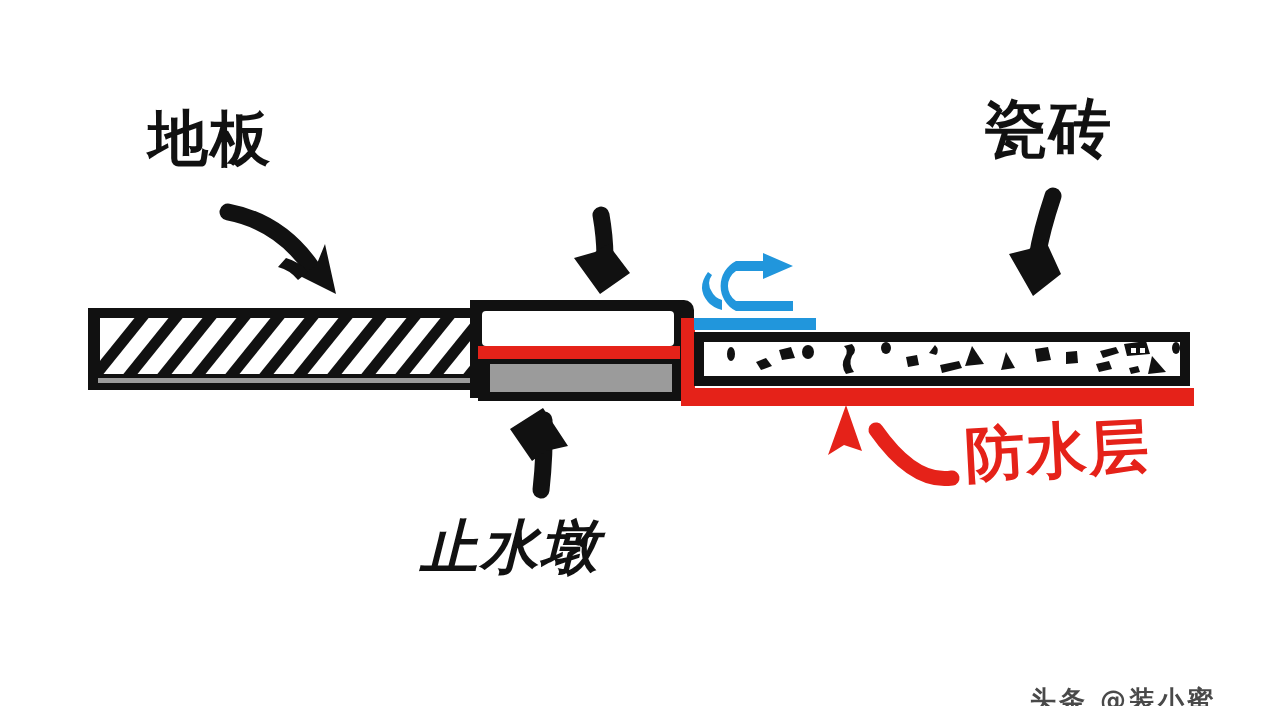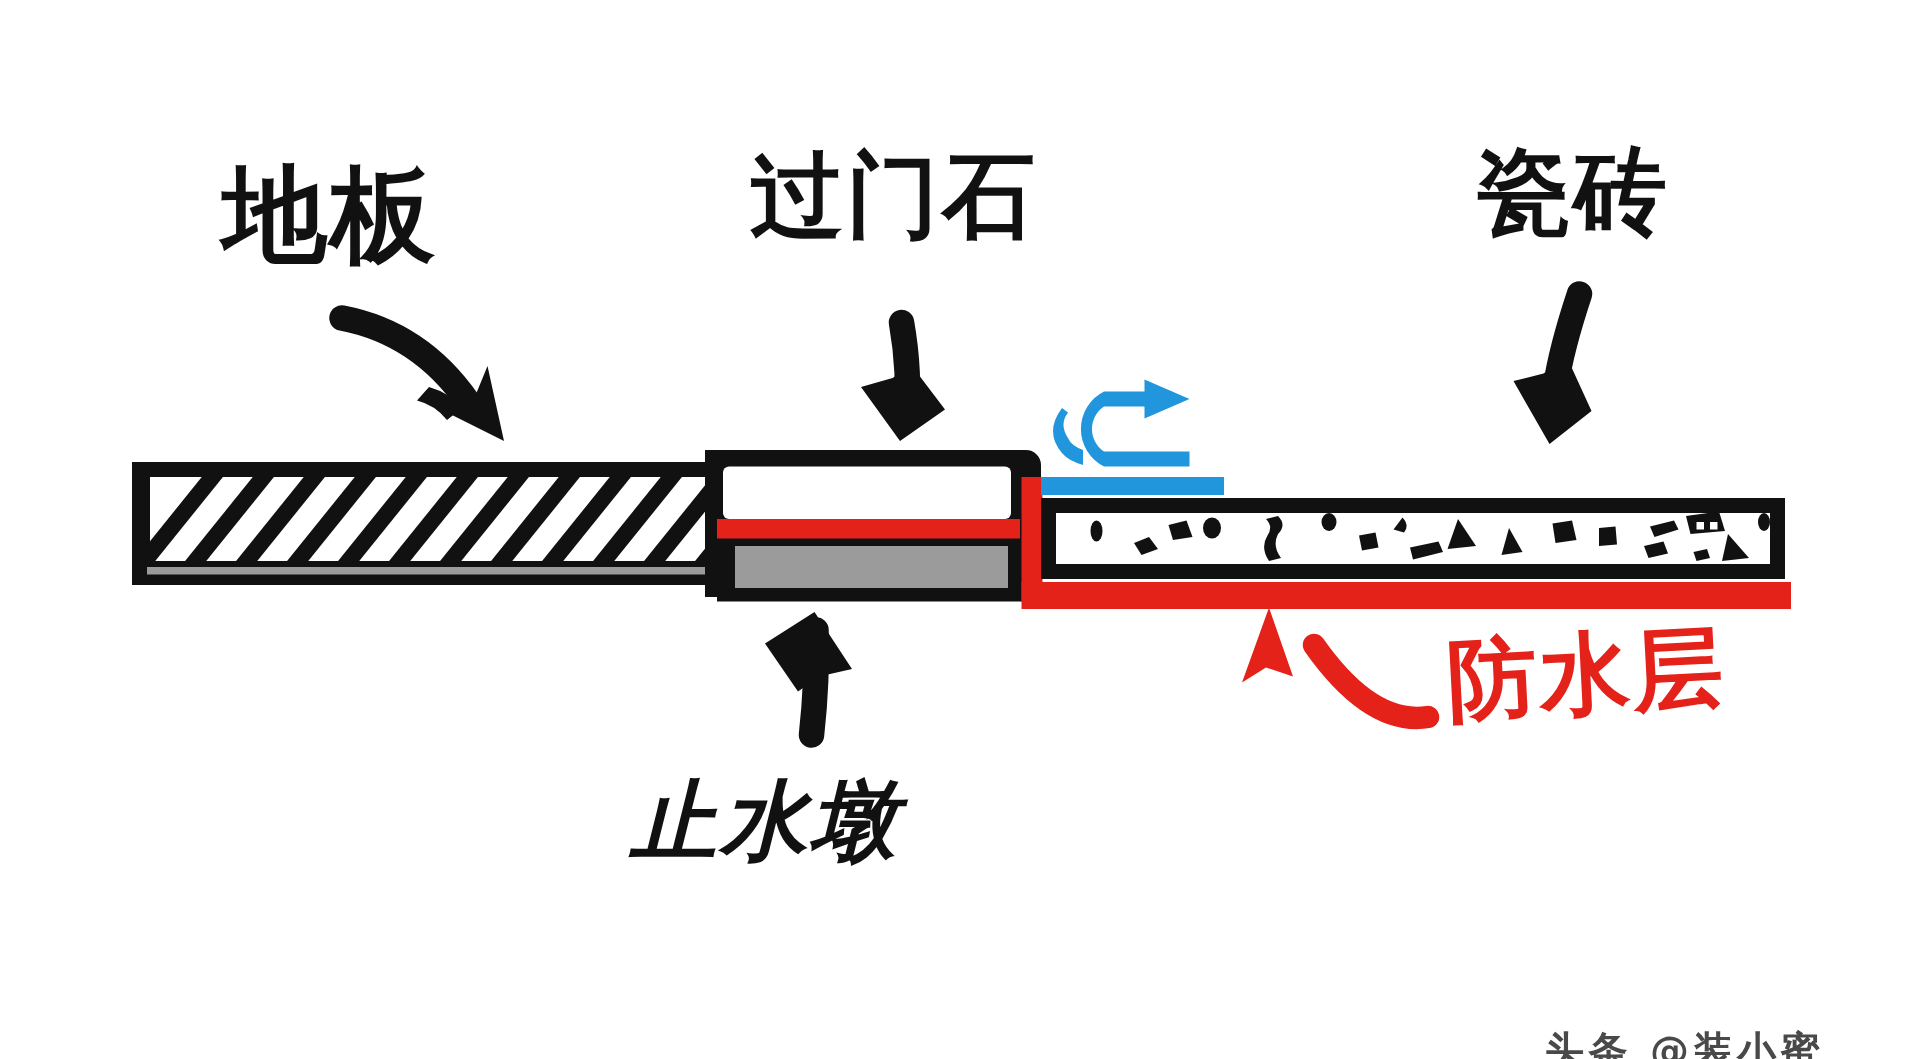--- a/index.html
+++ b/index.html
@@ -9,23 +9,23 @@
   }
   #stage{position:absolute;inset:0;width:1280px;height:706px;background:#fff;}
   #stage svg{position:absolute;top:0;left:0;width:1280px;height:706px;}
   .lbl{
     position:absolute;white-space:nowrap;
     font-family:"DejaVu Sans","Liberation Sans",sans-serif;
     font-weight:700;line-height:1;letter-spacing:2px;
   }
   .lbl-black{color:#111111;}
   .lbl-red{color:#E52219;}
-  #lbl-floorboard{left:148px;top:108px;font-size:70px;}
+  #lbl-floorboard{left:148px;top:108px;font-size:60px;}
   #lbl-threshold{left:500px;top:100px;font-size:62px;}
-  #lbl-tile{left:985px;top:98px;font-size:62px;font-family:Liberation Serif, serif;}
+  #lbl-tile{left:985px;top:98px;font-size:62px;}
   #lbl-waterstop{left:420px;top:518px;font-size:58px;font-style:italic;}
   #lbl-waterproof{left:963px;top:425px;font-size:60px;transform:rotate(-3deg);transform-origin:left top;}
   #watermark{
     position:absolute;left:1030px;top:683px;font-size:26px;color:#3a3a3a;
     font-family:"DejaVu Sans","Liberation Sans",sans-serif;font-weight:700;
     letter-spacing:3px;opacity:.92;
   }
 </style>
 </head>
 <body>
@@ -142,21 +142,20 @@
 
     <g>
       <path d="M952 478 q-38 6 -76 -48" stroke="#E52219" stroke-width="15" fill="none" stroke-linecap="round"></path>
       <path d="M846 405 l16 46 l-18 -6 l-16 10 z" fill="#E52219"></path>
     </g>
 
   </svg>
 
   <div class="lbl lbl-black" id="lbl-floorboard">地板</div>
 
-  <div class="lbl lbl-black" id="lbl-threshold">过门石</div>
 
   <div class="lbl lbl-black" id="lbl-tile">瓷砖</div>
 
   <div class="lbl lbl-black" id="lbl-waterstop">止水墩</div>
 
   <div class="lbl lbl-red" id="lbl-waterproof">防水层</div>
 
   <div id="watermark">头条 @装小蜜</div>
 
 </div>

